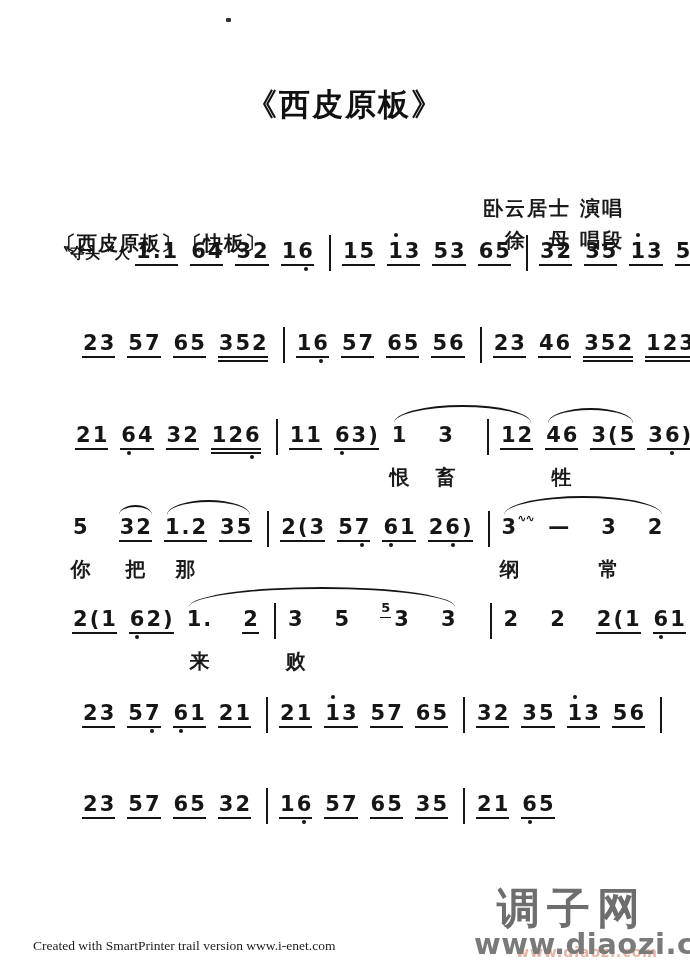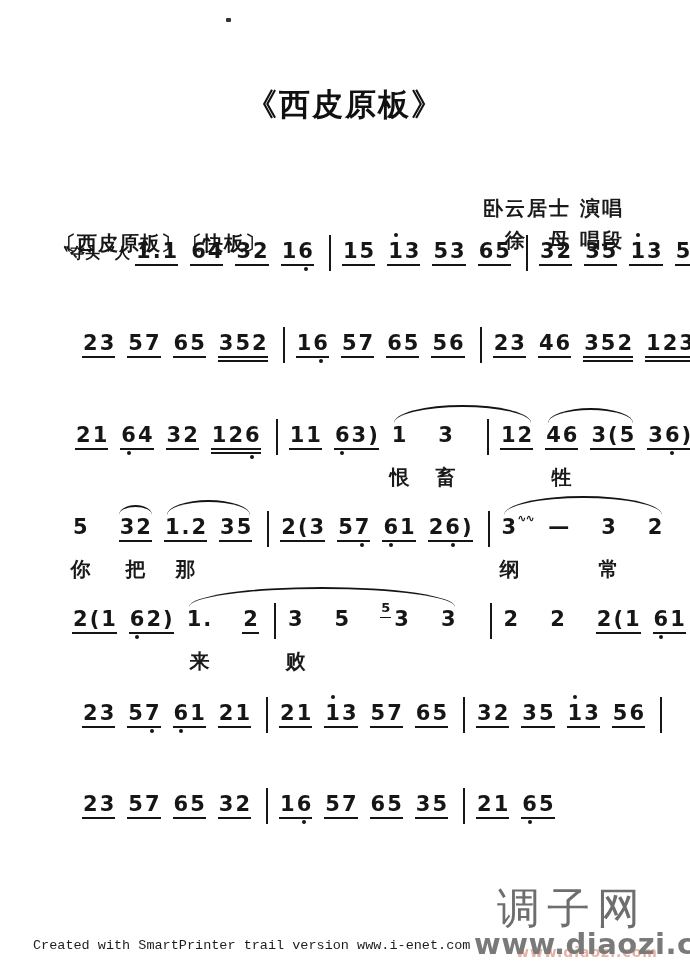--- a/index.html
+++ b/index.html
@@ -54,29 +54,29 @@
     position:absolute;border-top:2.5px solid #141414;
     border-radius:50% 50% 0 0 / 100% 100% 0 0;
   }
   .lyric{
     position:absolute;top:40px;transform:translateX(-50%);
     font-size:20px;font-weight:bold;color:#1a1a1a;
   }
 
   
   .footer-note{
-    position:absolute;left:33px;top:938px;font-family:Liberation Mono, monospace;
+    position:absolute;left:33px;top:938px;font-family:Liberation Serif, serif;
     font-size:13.5px;color:#1d1d1d;
   }
   .wm-ghost{
     position:absolute;left:516px;top:944px;font-size:14px;font-weight:bold;
     color:#d88a72;opacity:.65;letter-spacing:1px;
   }
   .wm-cn{
-    position:absolute;left:497px;top:880px;font-size:43px;font-weight:normal;
+    position:absolute;left:497px;top:880px;font-size:43px;font-weight:bold;
     letter-spacing:7px;color:#6e6e6e;
   }
   .wm-url{
     position:absolute;left:474px;top:927px;font-size:29px;font-weight:bold;
     letter-spacing:.5px;color:#7a7a7a;
   }
 </style>
 </head>
 <body>
 

